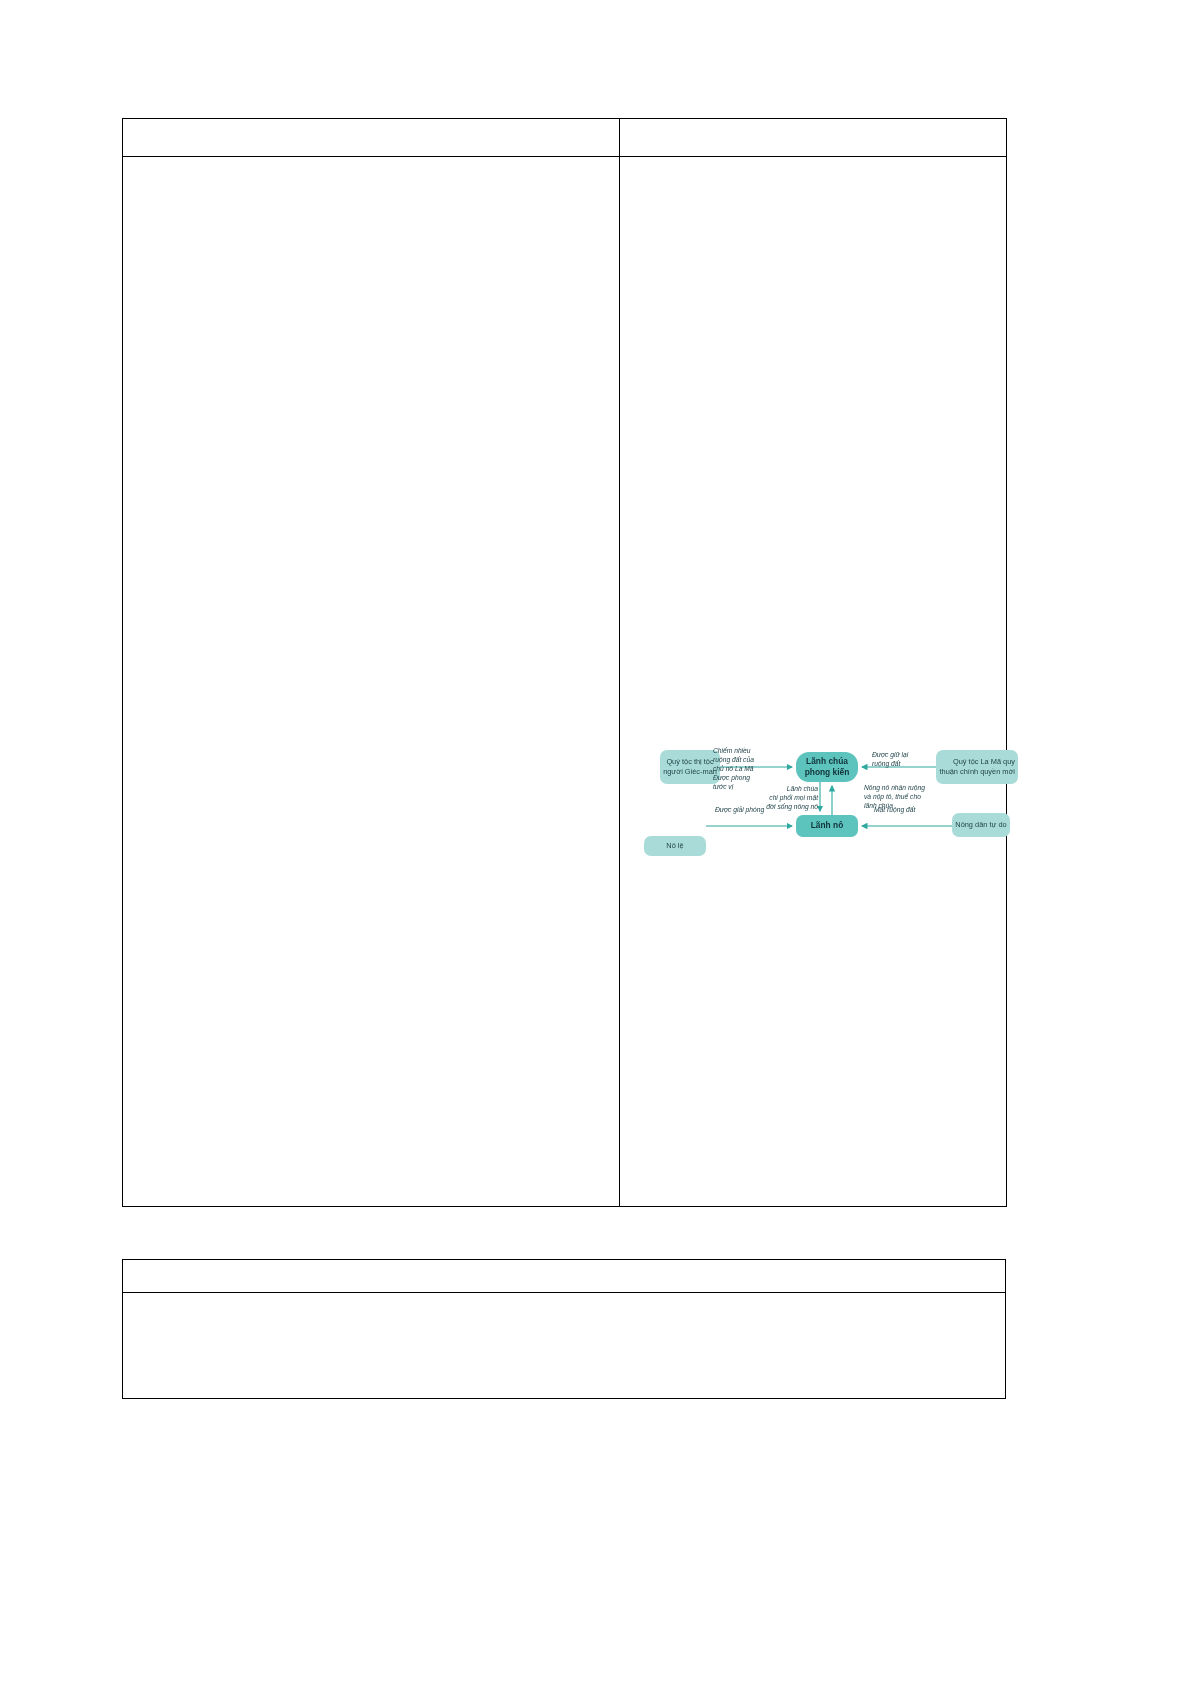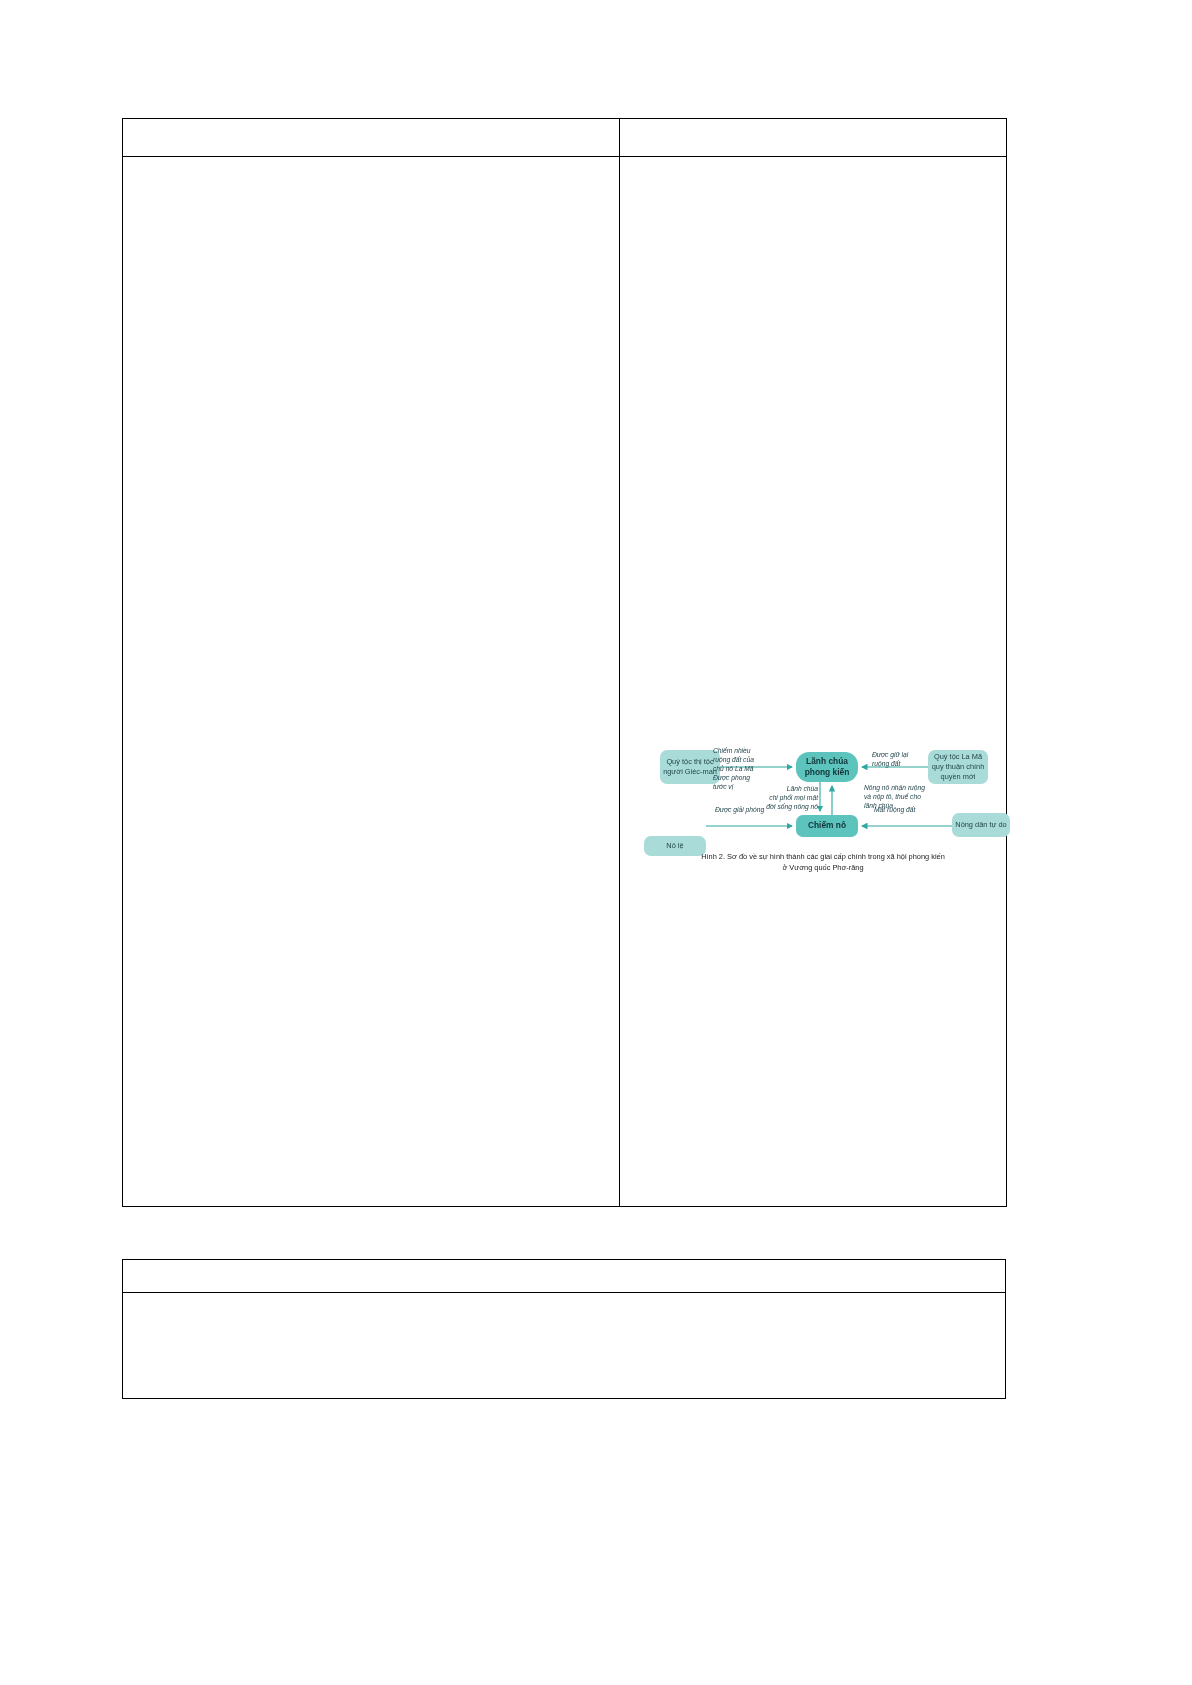--- a/index.html
+++ b/index.html
@@ -87,21 +87,21 @@
   }
   .node.primary {
     background: #5cc3bd;
     font-weight: bold;
     color: #12343a;
     font-size: 8.4px;
   }
 
   #node-quy-toc-thi-toc { left: 24px;   top: 28px;  width: 60px; height: 34px; }
   #node-lanh-chua       { left: 160px; top: 30px;  width: 62px; height: 30px; border-radius: 13px; }
-  #node-quy-toc-la-ma   { left: 292px; top: 28px;  width: 60px; height: 34px; }
+  #node-quy-toc-la-ma   { left: 300px; top: 28px;  width: 82px; height: 34px; text-align: right; }
   #node-no-le           { left: 8px;   top: 94px;  width: 62px; height: 20px; margin-top: 20px; }
   #node-nong-no         { left: 160px; top: 93px;  width: 62px; height: 22px; }
   #node-nong-dan-tu-do  { left: 316px; top: 91px;  width: 58px; height: 24px; }
 
   .edge-label {
     position: absolute;
     font-size: 6.7px;
     font-style: italic;
     line-height: 1.35;
     color: #23454c;
@@ -177,45 +177,41 @@
 
       <div class="node" id="node-quy-toc-thi-toc">Quý tộc thị
 tộc người
 Giéc-man</div>
       <div class="node primary" id="node-lanh-chua">Lãnh chúa
 phong kiến</div>
       <div class="node" id="node-quy-toc-la-ma">Quý tộc La Mã
 quy thuận
 chính quyền mới</div>
       <div class="node" id="node-no-le">Nô lệ</div>
-      <div class="node primary" id="node-nong-no">Chiếm nô</div>
+      <div class="node primary" id="node-nong-no">Lãnh nô</div>
       <div class="node" id="node-nong-dan-tu-do">Nông dân
 tự do</div>
 
       <div class="edge-label" id="label-chiem-nhieu">Chiếm nhiều
 ruộng đất của
 chủ nô La Mã
 Được phong
 tước vị</div>
       <div class="edge-label" id="label-duoc-giu-lai">Được giữ lại
 ruộng đất</div>
       <div class="edge-label" id="label-lanh-chua-chi">Lãnh chúa
 chi phối mọi mặt
 đời sống nông nô</div>
       <div class="edge-label" id="label-nong-no-nhan">Nông nô nhận ruộng
 và nộp tô, thuế cho
 lãnh chúa</div>
       <div class="edge-label" id="label-duoc-giai-phong">Được giải phóng</div>
       <div class="edge-label" id="label-mat-ruong-dat">Mất ruộng đất</div>
     </div>
 
-    <div class="figure-caption">
-      <div>Hình 2. Sơ đồ về sự hình thành các giai cấp chính trong xã hội phong kiến</div>
-      <div>ở Vương quốc Phơ-răng</div>
-    </div>
   </div>
 
   <table class="doc-table" id="table-footer">
     <tbody>
       <tr class="header-row">
         <td></td>
       </tr>
       <tr class="body-row">
         <td></td>
       </tr>

